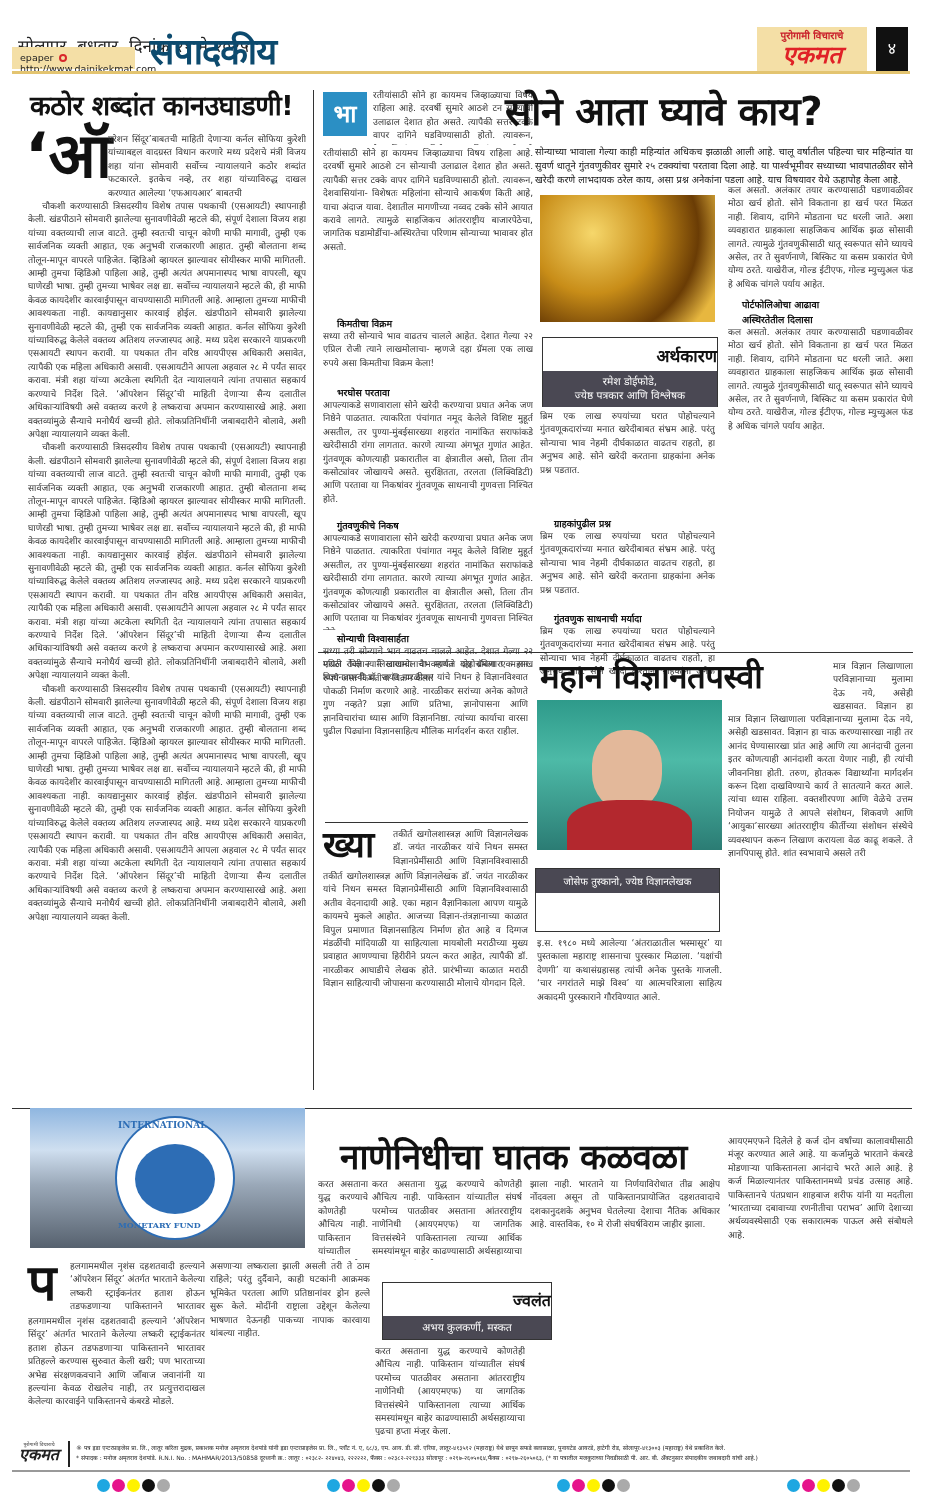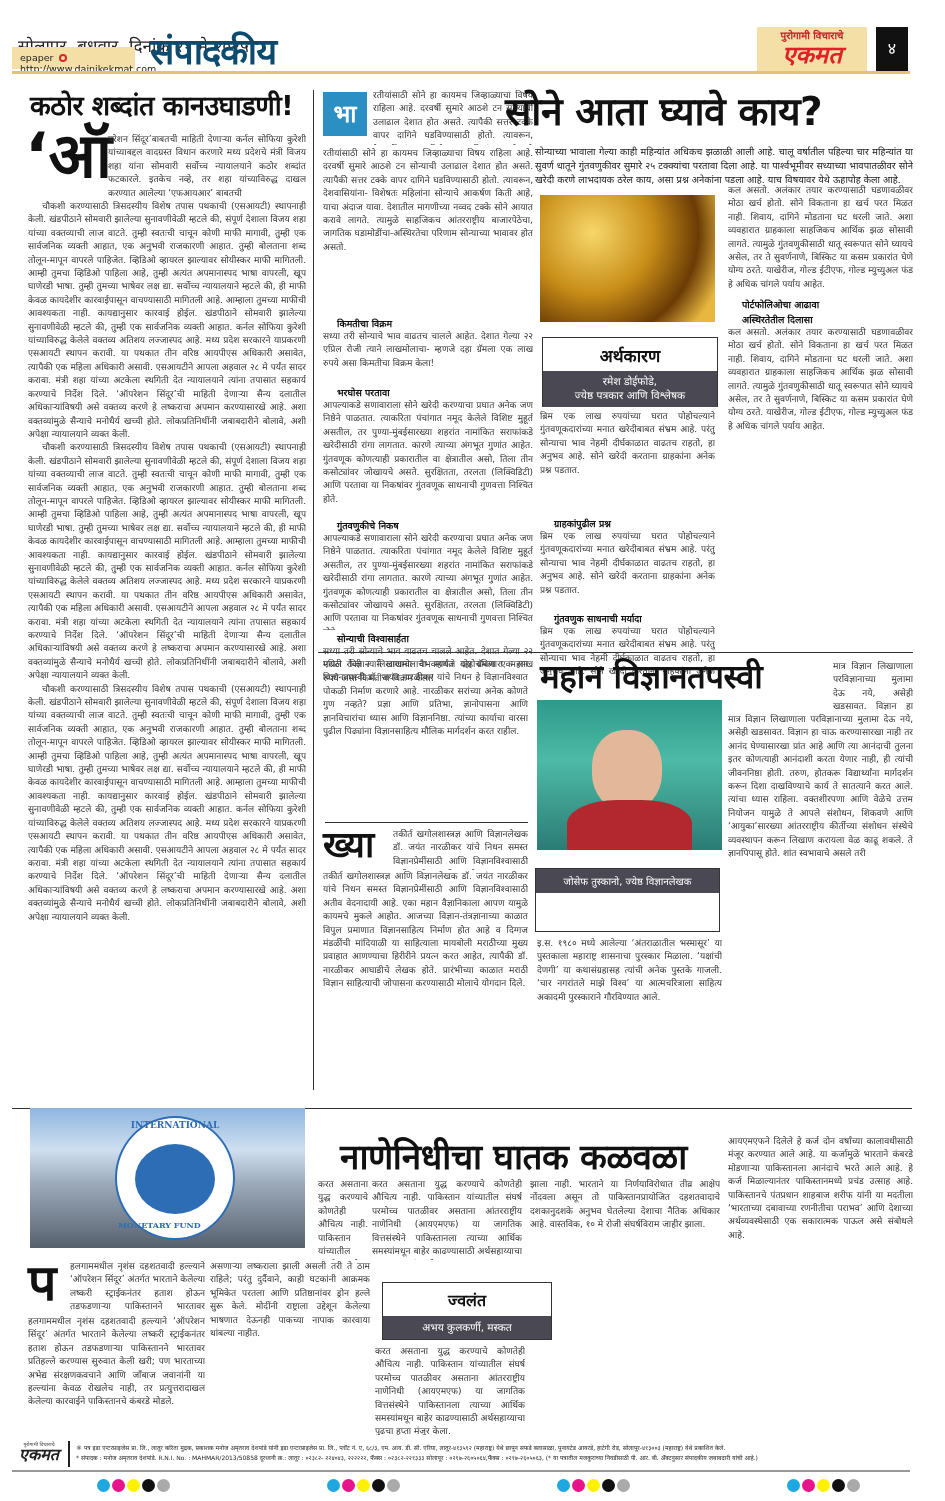--- a/index.html
+++ b/index.html
@@ -16,21 +16,21 @@
 .brand .name{font-size:24px;color:#e02127;font-weight:900;line-height:26px;font-style:italic}
 .pageno{left:876px;top:27px;width:32px;height:44px;background:#111;color:#fff;font-size:16px;text-align:center;line-height:44px}
 .h1{font-weight:900;color:#111;line-height:1;letter-spacing:-0.5px}
 .col-text{font-size:9px;line-height:13.4px;color:#333;text-align:justify;overflow:hidden}
 .col-text p{text-indent:14px}
 .sub{font-weight:bold;color:#111;font-size:9.4px;margin:2px 0 0 14px}
 .rule-v{background:#333;width:1px}
 .dropcap{font-weight:900;color:#111;line-height:1}
 .gold{background:radial-gradient(circle at 30% 30%,#f6d76b,#c88d18 40%,#6a3c05 70%,#e7b73f 90%),linear-gradient(135deg,#b4720f,#ffe38a);}
 .caption-box{background:#fff;border:1px solid #333}
-.cap-title{text-align:center;font-weight:bold;color:#111}
+.cap-title{text-align:right;font-weight:bold;color:#111}
 .cap-author{background:#4a4853;color:#fff;text-align:center}
 .sci-photo{background:linear-gradient(180deg,#2e9a8a 0%,#4dbaa7 40%,#2b7c74 100%);overflow:hidden}
 .imf-photo{background:linear-gradient(180deg,#8fb6e0 0%,#cfdff0 30%,#9aa8b8 55%,#56616e 100%);overflow:hidden}
 .footer-line{left:12px;top:1470px;width:898px;height:2px;background:#999}
 .dots span{display:inline-block;width:13px;height:13px;border-radius:50%;margin-right:2px}
 </style>
 </head>
 <body>
 
 <div class="abs masthead-bg"></div>
@@ -112,21 +112,21 @@
 </div>
 <div class="abs caption-box" style="left:535px;top:868px;width:185px;height:64px;">
   <div class="cap-author" style="font-size:10px;padding:5px 0;height:24px;">जोसेफ तुस्कानो, ज्येष्ठ विज्ञानलेखक</div>
 </div>
 <div class="abs col-text" style="left:537px;top:937px;width:185px;height:166px;">इ.स. १९८० मध्ये आलेल्या ‘अंतराळातील भस्मासूर’ या पुस्तकाला महाराष्ट्र शासनाचा पुरस्कार मिळाला. ‘यक्षांची देणगी’ या कथासंग्रहासह त्यांची अनेक पुस्तके गाजली. ‘चार नगरांतले माझे विश्व’ या आत्मचरित्राला साहित्य अकादमी पुरस्काराने गौरविण्यात आले.</div>
 <div class="abs" style="left:12px;top:1108px;width:900px;height:1px;background:#333"></div>
 
 <div class="abs imf-photo" style="left:30px;top:1108px;width:275px;height:140px;">
   <div style="position:absolute;left:85px;top:8px;width:120px;height:124px;border-radius:50%;background:#fff;border:2px solid #2d6db5;"></div>
   <div style="position:absolute;left:105px;top:36px;width:80px;height:70px;border-radius:50%;background:#2d6db5;"></div>
-  <div style="position:absolute;left:88px;top:12px;width:114px;text-align:center;font-size:9px;font-weight:bold;color:#2d6db5;font-family:'DejaVu Serif',serif;">INTERNATIONAL</div>
+  <div style="position:absolute;left:88px;top:12px;width:114px;font-size:9px;font-weight:bold;color:#2d6db5;font-family:'DejaVu Serif',serif;">INTERNATIONAL</div>
   <div style="position:absolute;left:88px;top:112px;width:114px;text-align:left;font-size:8px;font-weight:bold;color:#2d6db5;font-family:'DejaVu Serif',serif;">MONETARY FUND</div>
 </div>
 <div class="abs h1" style="left:340px;top:1140px;font-size:35px;">नाणेनिधीचा घातक कळवळा</div>
 <div class="abs dropcap" style="left:28px;top:1258px;font-size:50px;">प</div>
 <div class="abs col-text" style="left:70px;top:1260px;width:135px;height:55px;">हलगाममधील नृशंस दहशतवादी हल्ल्याने ‘ऑपरेशन सिंदूर’ अंतर्गत भारताने केलेल्या लष्करी स्ट्राईकनंतर हताश होऊन तडफडणाऱ्या पाकिस्तानने भारतावर प्रतिहल्ले करण्यास सुरुवात केली खरी; पण भारताच्या अभेद्य संरक्षणकवचाने आणि जाँबाज जवानांनी या हल्ल्यांना केवळ रोखलेच नाही, तर प्रत्युत्तरादाखल केलेल्या कारवाईने पाकिस्तानचे कंबरडे मोडले.</div>
 <div class="abs col-text" style="left:28px;top:1315px;width:177px;height:120px;">हलगाममधील नृशंस दहशतवादी हल्ल्याने ‘ऑपरेशन सिंदूर’ अंतर्गत भारताने केलेल्या लष्करी स्ट्राईकनंतर हताश होऊन तडफडणाऱ्या पाकिस्तानने भारतावर प्रतिहल्ले करण्यास सुरुवात केली खरी; पण भारताच्या अभेद्य संरक्षणकवचाने आणि जाँबाज जवानांनी या हल्ल्यांना केवळ रोखलेच नाही, तर प्रत्युत्तरादाखल केलेल्या कारवाईने पाकिस्तानचे कंबरडे मोडले.</div>
 <div class="abs col-text" style="left:210px;top:1260px;width:160px;height:175px;">असणाऱ्या लष्कराला झाली असली तरी ते ठाम राहिले; परंतु दुर्दैवाने, काही घटकांनी आक्रमक भूमिकेत परतला आणि प्रतिष्ठानांवर ड्रोन हल्ले सुरू केले. मोदींनी राष्ट्राला उद्देशून केलेल्या भाषणात देऊनही पाकच्या नापाक कारवाया थांबल्या नाहीत.</div>
 <div class="abs col-text" style="left:318px;top:1178px;width:50px;height:82px;">करत असताना युद्ध करण्याचे कोणतेही औचित्य नाही. पाकिस्तान यांच्यातील संघर्ष परमोच्च पातळीवर असताना आंतरराष्ट्रीय नाणेनिधी (आयएमएफ) या जागतिक वित्तसंस्थेने पाकिस्तानला त्याच्या आर्थिक समस्यांमधून बाहेर काढण्यासाठी अर्थसहाय्याचा पुढचा हप्ता मंजूर केला.</div>
 <div class="abs col-text" style="left:372px;top:1178px;width:150px;height:82px;">करत असताना युद्ध करण्याचे कोणतेही औचित्य नाही. पाकिस्तान यांच्यातील संघर्ष परमोच्च पातळीवर असताना आंतरराष्ट्रीय नाणेनिधी (आयएमएफ) या जागतिक वित्तसंस्थेने पाकिस्तानला त्याच्या आर्थिक समस्यांमधून बाहेर काढण्यासाठी अर्थसहाय्याचा पुढचा हप्ता मंजूर केला.</div>
 <div class="abs caption-box" style="left:382px;top:1282px;width:170px;height:58px;">

